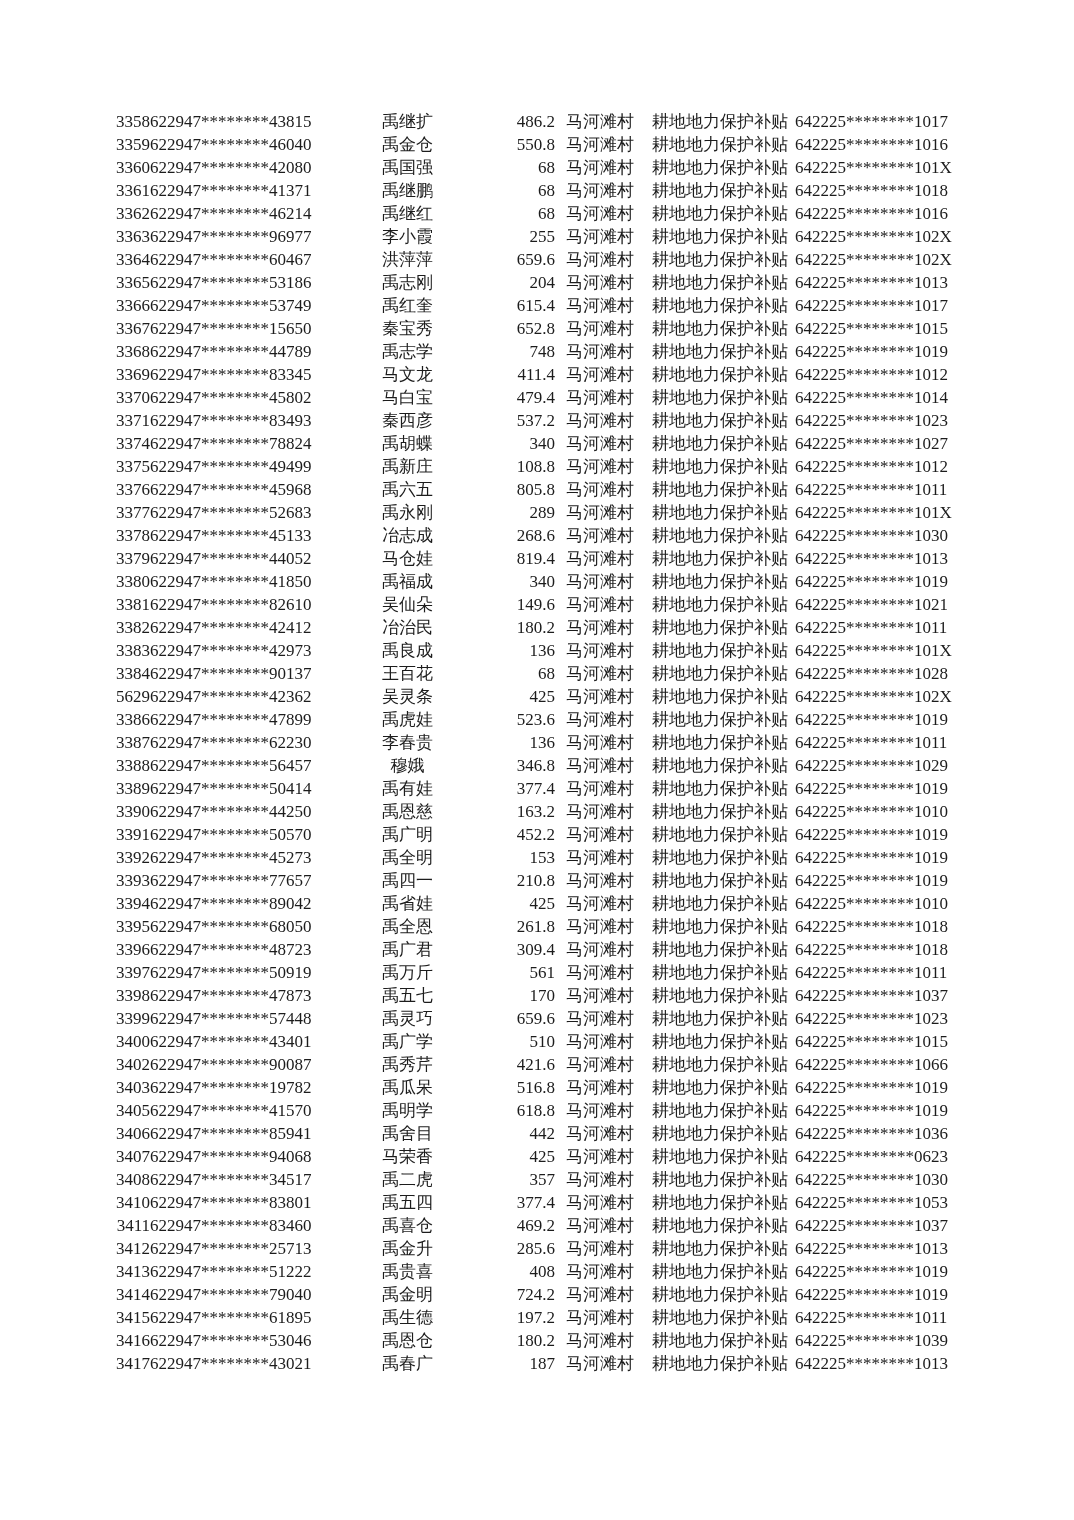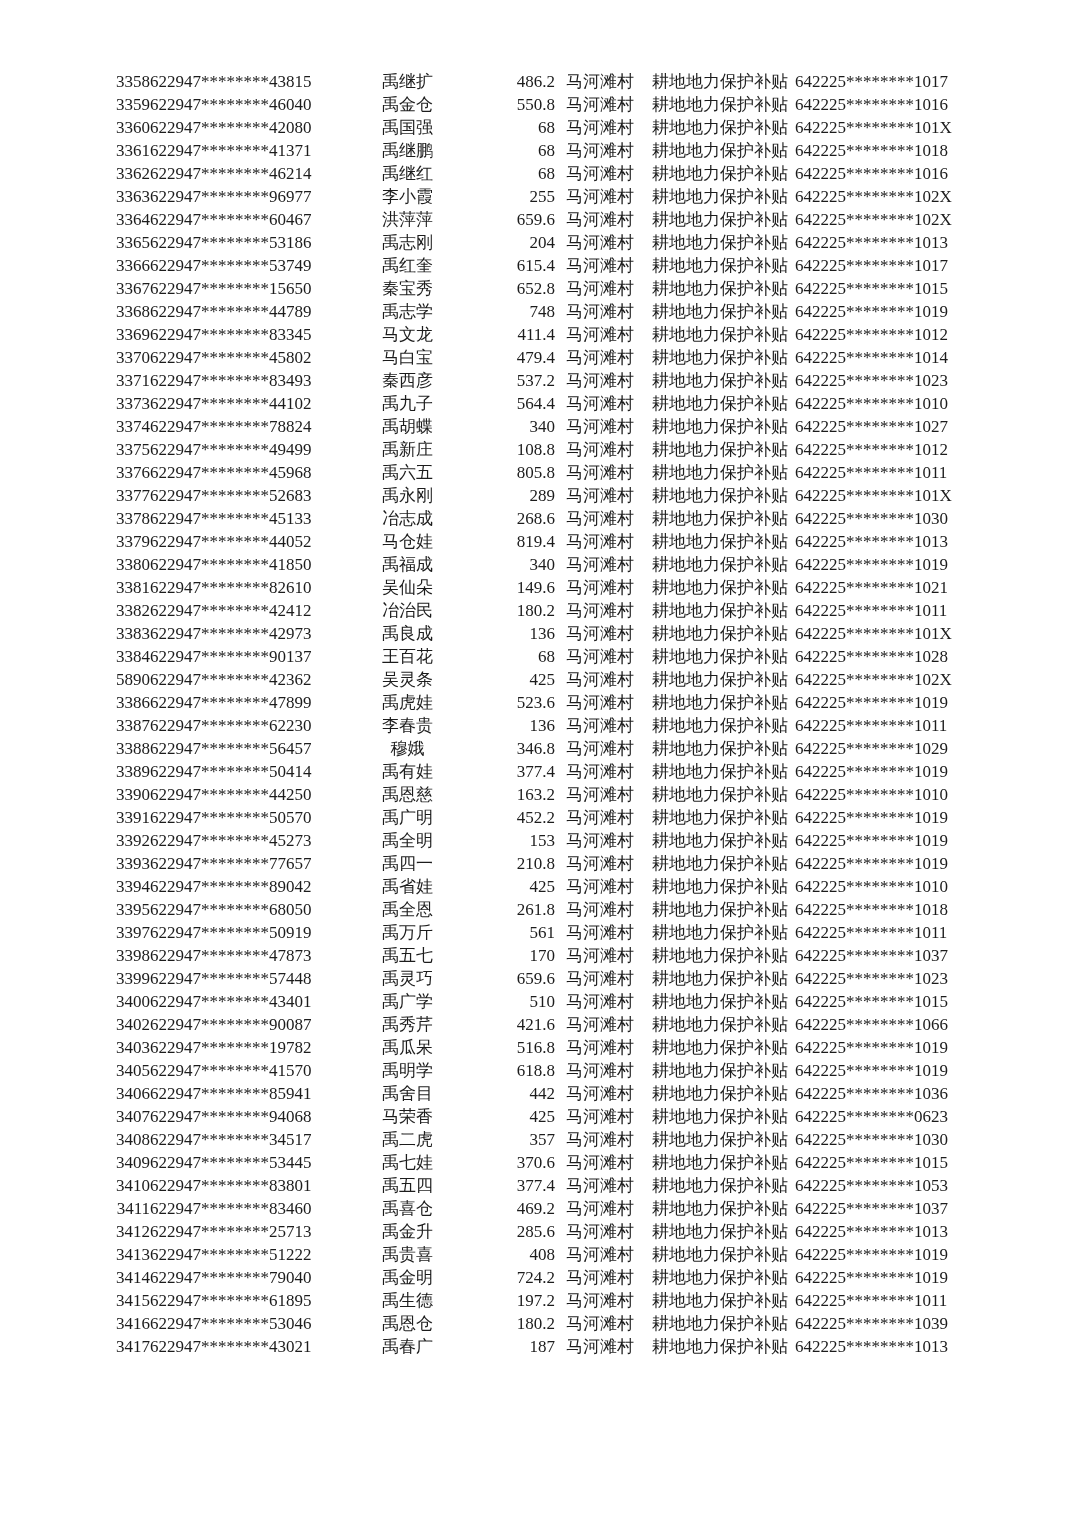--- a/index.html
+++ b/index.html
@@ -18,20 +18,21 @@
     width: 1074px;
     height: 1520px;
     padding-top: 70px;
     box-sizing: border-box;
   }
   table.subsidy {
     width: 1074px;
     border-collapse: collapse;
     table-layout: fixed;
     font-size: 17px;
+    margin-top: 40px;
   }
   table.subsidy td {
     height: 23px;
     padding: 0;
     margin: 0;
     line-height: 23px;
     white-space: nowrap;
     overflow: hidden;
     vertical-align: middle;
     font-weight: 400;
@@ -194,29 +195,20 @@
           <td class="c-idx">3371</td>
           <td class="c-id">622947********83493</td>
           <td class="c-name">秦西彦</td>
           <td class="c-amt">537.2</td>
           <td class="c-vil">马河滩村</td>
           <td class="c-sub">耕地地力保护补贴</td>
           <td class="c-acc">642225********1023</td>
         </tr>
 
 
-        <tr>
-          <td class="c-idx">3373</td>
-          <td class="c-id">622947********44102</td>
-          <td class="c-name">禹九子</td>
-          <td class="c-amt">564.4</td>
-          <td class="c-vil">马河滩村</td>
-          <td class="c-sub">耕地地力保护补贴</td>
-          <td class="c-acc">642225********1010</td>
-        </tr>
 
         <tr>
           <td class="c-idx">3374</td>
           <td class="c-id">622947********78824</td>
           <td class="c-name">禹胡蝶</td>
           <td class="c-amt">340</td>
           <td class="c-vil">马河滩村</td>
           <td class="c-sub">耕地地力保护补贴</td>
           <td class="c-acc">642225********1027</td>
         </tr>
@@ -315,21 +307,21 @@
           <td class="c-idx">3384</td>
           <td class="c-id">622947********90137</td>
           <td class="c-name">王百花</td>
           <td class="c-amt">68</td>
           <td class="c-vil">马河滩村</td>
           <td class="c-sub">耕地地力保护补贴</td>
           <td class="c-acc">642225********1028</td>
         </tr>
 
         <tr>
-          <td class="c-idx">5890</td>
+          <td class="c-idx">5629</td>
           <td class="c-id">622947********42362</td>
           <td class="c-name">吴灵条</td>
           <td class="c-amt">425</td>
           <td class="c-vil">马河滩村</td>
           <td class="c-sub">耕地地力保护补贴</td>
           <td class="c-acc">642225********102X</td>
         </tr>
 
         <tr>
           <td class="c-idx">3386</td>
@@ -424,20 +416,29 @@
         <tr>
           <td class="c-idx">3395</td>
           <td class="c-id">622947********68050</td>
           <td class="c-name">禹全恩</td>
           <td class="c-amt">261.8</td>
           <td class="c-vil">马河滩村</td>
           <td class="c-sub">耕地地力保护补贴</td>
           <td class="c-acc">642225********1018</td>
         </tr>
 
+        <tr>
+          <td class="c-idx">3396</td>
+          <td class="c-id">622947********48723</td>
+          <td class="c-name">禹广君</td>
+          <td class="c-amt">309.4</td>
+          <td class="c-vil">马河滩村</td>
+          <td class="c-sub">耕地地力保护补贴</td>
+          <td class="c-acc">642225********1018</td>
+        </tr>
 
         <tr>
           <td class="c-idx">3397</td>
           <td class="c-id">622947********50919</td>
           <td class="c-name">禹万斤</td>
           <td class="c-amt">561</td>
           <td class="c-vil">马河滩村</td>
           <td class="c-sub">耕地地力保护补贴</td>
           <td class="c-acc">642225********1011</td>
         </tr>
@@ -527,29 +528,20 @@
         <tr>
           <td class="c-idx">3408</td>
           <td class="c-id">622947********34517</td>
           <td class="c-name">禹二虎</td>
           <td class="c-amt">357</td>
           <td class="c-vil">马河滩村</td>
           <td class="c-sub">耕地地力保护补贴</td>
           <td class="c-acc">642225********1030</td>
         </tr>
 
-        <tr>
-          <td class="c-idx">3409</td>
-          <td class="c-id">622947********53445</td>
-          <td class="c-name">禹七娃</td>
-          <td class="c-amt">370.6</td>
-          <td class="c-vil">马河滩村</td>
-          <td class="c-sub">耕地地力保护补贴</td>
-          <td class="c-acc">642225********1015</td>
-        </tr>
 
         <tr>
           <td class="c-idx">3410</td>
           <td class="c-id">622947********83801</td>
           <td class="c-name">禹五四</td>
           <td class="c-amt">377.4</td>
           <td class="c-vil">马河滩村</td>
           <td class="c-sub">耕地地力保护补贴</td>
           <td class="c-acc">642225********1053</td>
         </tr>

